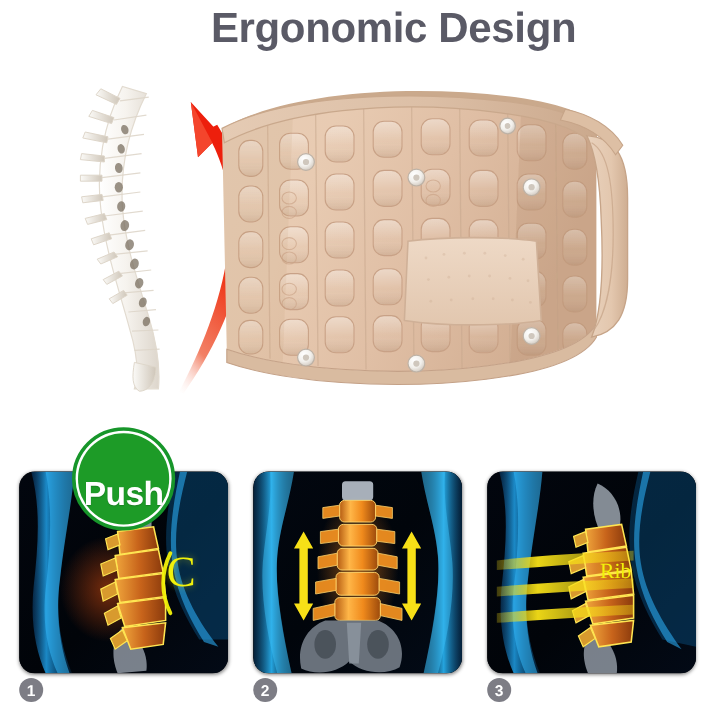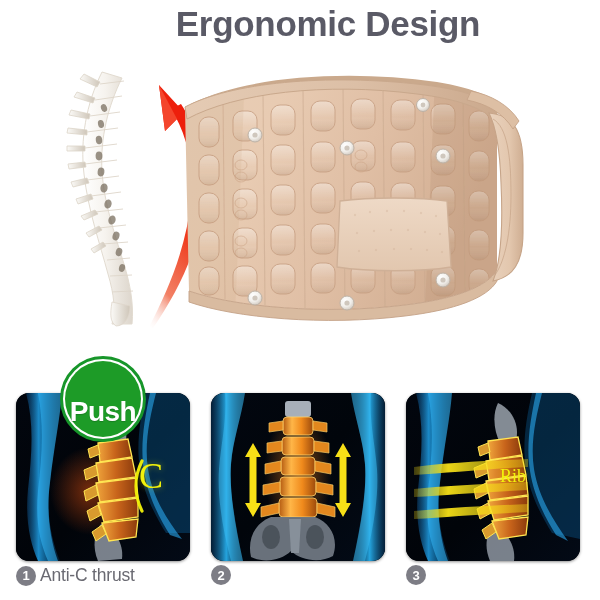--- a/index.html
+++ b/index.html
@@ -517,21 +517,20 @@
     </div>
 
     <div class="badge">
       <div class="badge-ring"></div>
       <div class="badge-fill"></div>
       <div class="badge-label">Push</div>
     </div>
 
     <div class="caption">
       <span class="num-circle">1</span>
-      <span class="cap-text">Anti-C thrust</span>
     </div>
   </div>
 
   <div class="panel panel-2">
     <div class="xray">
       <svg width="174" height="168" viewBox="0 0 174 168">
         <defs>
           <linearGradient id="bg2" x1="0" y1="0" x2="1" y2="1">
             <stop offset="0%" stop-color="#020710"></stop>
             <stop offset="50%" stop-color="#01050b"></stop>

